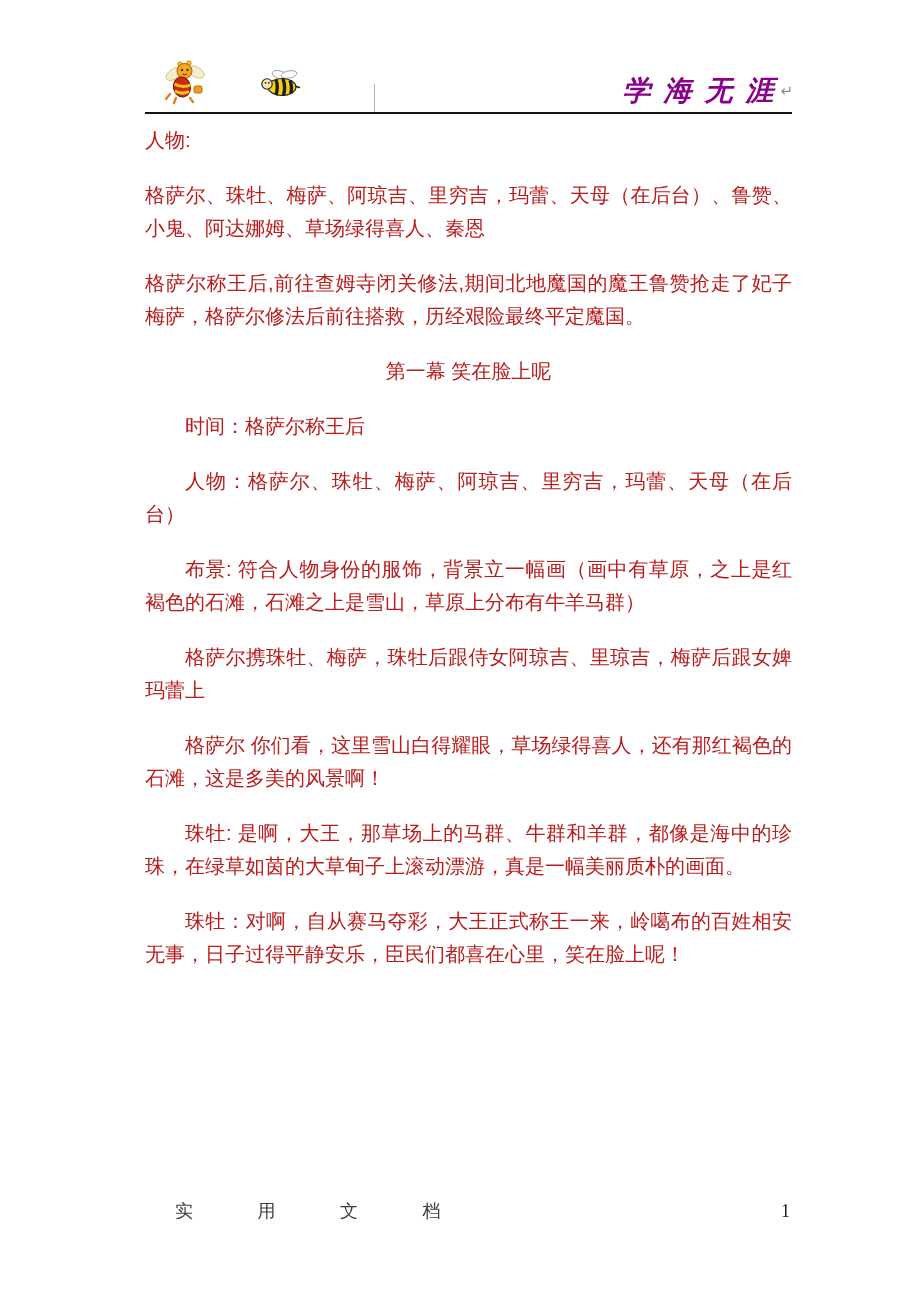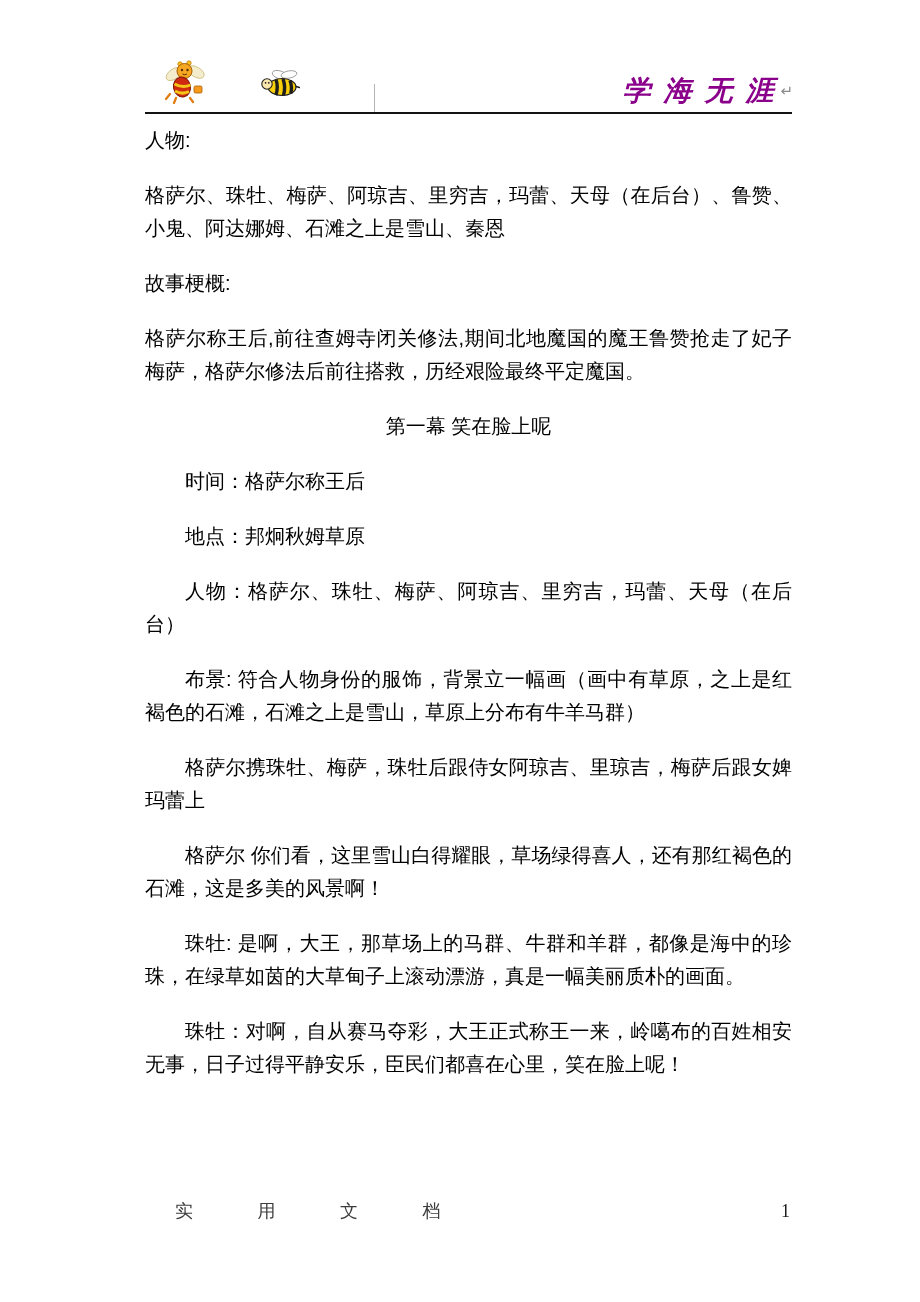--- a/index.html
+++ b/index.html
@@ -26,21 +26,21 @@
   .pilcrow {
     font-family:"DejaVu Sans", sans-serif;
     font-size:15px; color:#8a8a8a; letter-spacing:0;
     vertical-align:4px; margin-left:-6px;
   }
   .hrule { position:absolute; left:137px; top:112px; width:647px; height:2px; background:#141414; }
 
   
   .doc-body {
     position:absolute; left:137px; top:124px; width:647px;
-    color:#000000; font-size:20px; line-height:33px;
+    color:#b91c1c; font-size:20px; line-height:33px;
   }
   .para { margin:0 0 22px 0; text-align:justify; }
   .para.center { text-align:center; }
   .para.indent { text-indent:40px; }
 
   
   .footer {
     position:absolute; left:137px; top:1196px; width:647px; height:30px;
     font-family:"Liberation Serif", serif; color:#3c3c3c; font-size:18px; line-height:30px;
   }
@@ -90,26 +90,24 @@
   <span class="vdiv"></span>
 
   <div class="brand">
     <span class="brand-text">学海无涯</span><span class="pilcrow">↵</span>
   </div>
 
   <div class="hrule"></div>
 
   <div class="doc-body">
     <p class="para">人物:</p>
-    <p class="para">格萨尔、珠牡、梅萨、阿琼吉、里穷吉，玛蕾、天母（在后台）、鲁赞、小鬼、阿达娜姆、石滩之上是雪山、秦恩</p>
-    <p class="para">故事梗概:</p>
+    <p class="para">格萨尔、珠牡、梅萨、阿琼吉、里穷吉，玛蕾、天母（在后台）、鲁赞、小鬼、阿达娜姆、草场绿得喜人、秦恩</p>
     <p class="para">格萨尔称王后,前往查姆寺闭关修法,期间北地魔国的魔王鲁赞抢走了妃子梅萨，格萨尔修法后前往搭救，历经艰险最终平定魔国。</p>
     <p class="para center">第一幕 笑在脸上呢</p>
     <p class="para indent">时间：格萨尔称王后</p>
-    <p class="para indent">地点：邦炯秋姆草原</p>
     <p class="para indent">人物：格萨尔、珠牡、梅萨、阿琼吉、里穷吉，玛蕾、天母（在后台）</p>
     <p class="para indent">布景: 符合人物身份的服饰，背景立一幅画（画中有草原，之上是红褐色的石滩，石滩之上是雪山，草原上分布有牛羊马群）</p>
     <p class="para indent">格萨尔携珠牡、梅萨，珠牡后跟侍女阿琼吉、里琼吉，梅萨后跟女婢玛蕾上</p>
     <p class="para indent">格萨尔 你们看，这里雪山白得耀眼，草场绿得喜人，还有那红褐色的石滩，这是多美的风景啊！</p>
     <p class="para indent">珠牡: 是啊，大王，那草场上的马群、牛群和羊群，都像是海中的珍珠，在绿草如茵的大草甸子上滚动漂游，真是一幅美丽质朴的画面。</p>
     <p class="para indent">珠牡：对啊，自从赛马夺彩，大王正式称王一来，岭噶布的百姓相安无事，日子过得平静安乐，臣民们都喜在心里，笑在脸上呢！</p>
   </div>
 
   <div class="footer">
     <span class="watermark">实 用 文 档</span>

